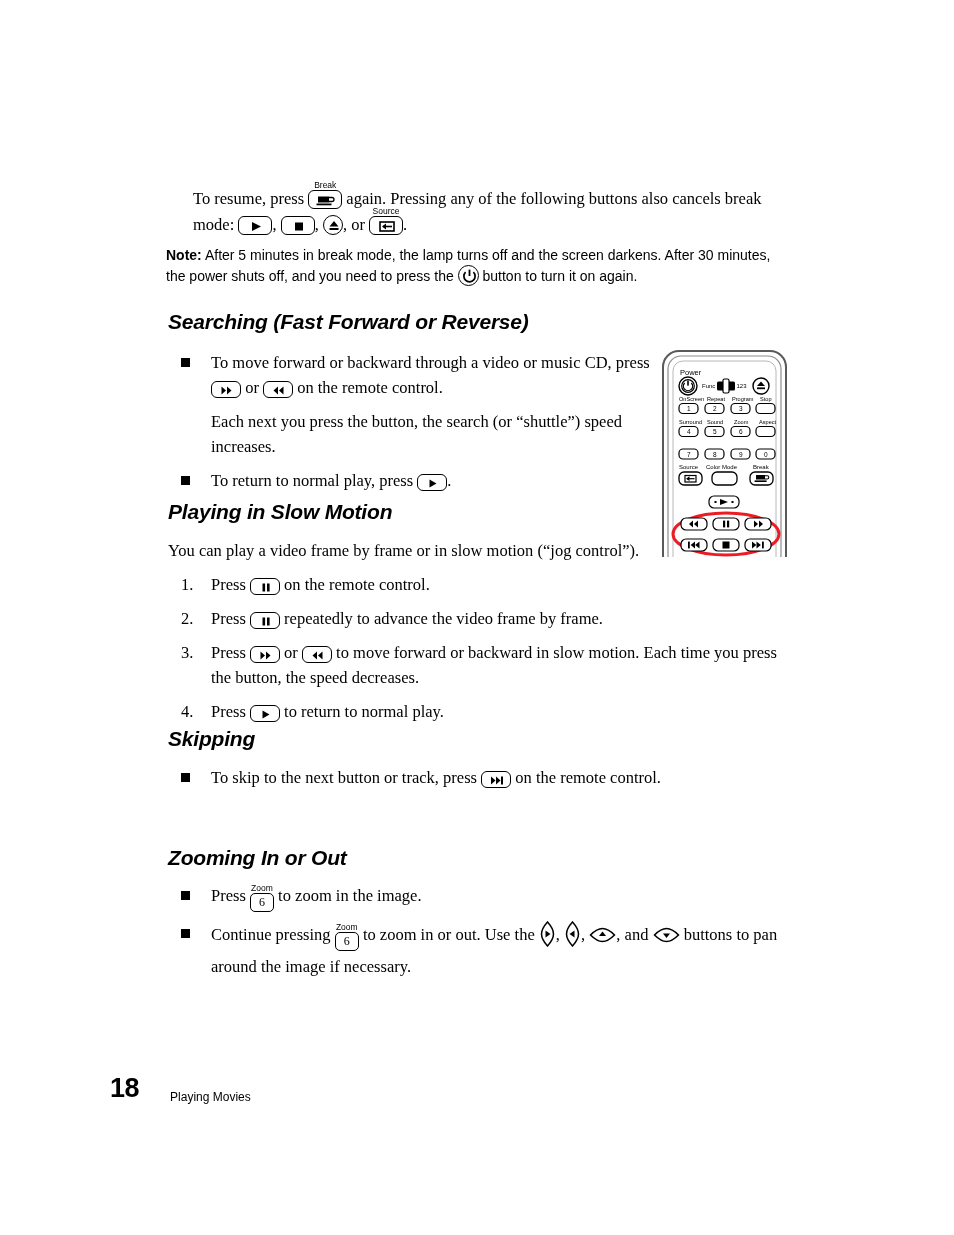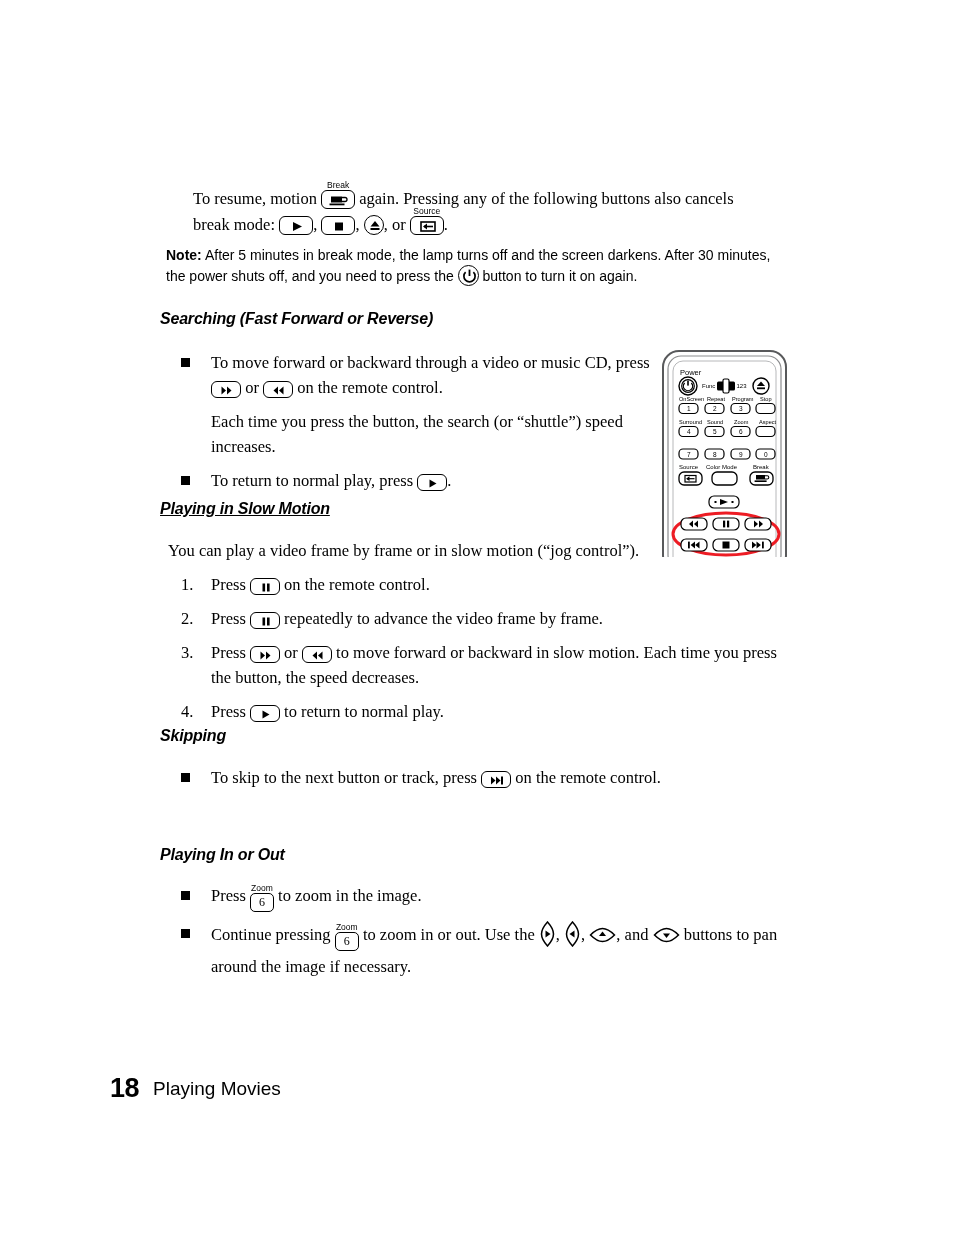--- a/index.html
+++ b/index.html
@@ -38,29 +38,29 @@
     width: 620px;
     font-family: "Liberation Sans", sans-serif;
     font-size: 14px;
     line-height: 20px;
   }
   .note b { font-weight: bold; }
 
   h2.section {
     position: absolute;
     margin: 0;
-    left: 160px;
+    left: 168px;
     font-family: "Liberation Sans", sans-serif;
     font-style: italic;
     font-weight: bold;
-    font-size: 16px;
+    font-size: 21px;
     letter-spacing: -0.2px;
   }
   #h-searching { top: 310px; }
-  #h-slow      { top: 500px; text-decoration: underline; }
+  #h-slow      { top: 500px; }
   #h-skipping  { top: 727px; }
   #h-zooming   { top: 846px; }
 
   
   .blk {
     position: absolute;
     font-size: 16.5px;
     line-height: 25px;
   }
   .row {
@@ -144,40 +144,40 @@
     height: 207px;
   }
   .remote-wrap svg { display: block; }
 
   
   .footer {
     position: absolute;
     left: 110px;
     top: 1073px;
     display: flex;
-    align-items: center;
+    align-items: flex-end;
     font-family: "Liberation Sans", sans-serif;
   }
   .folio {
     font-size: 27px;
     font-weight: bold;
     letter-spacing: -0.5px;
   }
   .foot-title {
-    font-size: 19px;
-    margin-left: 14px;
+    font-size: 12px;
+    margin-left: 31px;
   }
 </style>
 </head>
 <body>
 
 <div class="page">
 
   <div class="intro serif">
-    <span>To resume, motion</span>
+    <span>To resume, press</span>
     <span class="btn wider">
       <span class="caplabel">Break</span>
       <svg width="34" height="19" viewBox="0 0 34 19" aria-hidden="true">
         <rect x="9" y="5.5" width="11" height="6" fill="#000"></rect>
         <path d="M20 6.5h3a2 2 0 0 1 0 4h-3" fill="none" stroke="#000" stroke-width="1.3"></path>
         <rect x="7.5" y="12.5" width="15" height="1.8" fill="#000"></rect>
       </svg>
     </span>
     <span>again. Pressing any of the following buttons also cancels break mode:</span>
     <span class="btn wider">
@@ -237,21 +237,21 @@
             <path d="M14 4.5 L9.5 8.5 L14 12.5 Z" fill="#000"></path>
             <path d="M19.5 4.5 L15 8.5 L19.5 12.5 Z" fill="#000"></path>
           </svg>
         </span>
         <span>on the remote control.</span>
       </div>
     </div>
     <div class="gap"></div>
     <div class="row">
       <div class="marker"></div>
-      <div class="txt">Each time you press the button, the search (or “shuttle”) speed increases.</div>
+      <div class="txt">Each next you press the button, the search (or “shuttle”) speed increases.</div>
     </div>
     <div class="gap"></div>
     <div class="row">
       <div class="marker"><span class="sq"></span></div>
       <div class="txt">
         <span>To return to normal play, press</span>
         <span class="btn wide">
           <svg width="30" height="17" viewBox="0 0 30 17" aria-hidden="true">
             <path d="M11.5 4.5 L18.5 8.5 L11.5 12.5 Z" fill="#000"></path>
           </svg>
@@ -345,21 +345,21 @@
             <path d="M14 4.5 L18.5 8.5 L14 12.5 Z" fill="#000"></path>
             <rect x="19" y="4.5" width="2" height="8" fill="#000"></rect>
           </svg>
         </span>
         <span>on the remote control.</span>
       </div>
     </div>
     <div class="gap"></div>
   </div>
 
-  <h2 class="section" id="h-zooming">Playing In or Out</h2>
+  <h2 class="section" id="h-zooming">Zooming In or Out</h2>
 
   <div class="blk serif" style="left:168px; top:883px; width:640px;">
     <div class="row">
       <div class="marker"><span class="sq"></span></div>
       <div class="txt">
         <span>Press</span>
         <span class="btn sq6">
           <span class="caplabel">Zoom</span>
           <span class="lbl6">6</span>
         </span>

